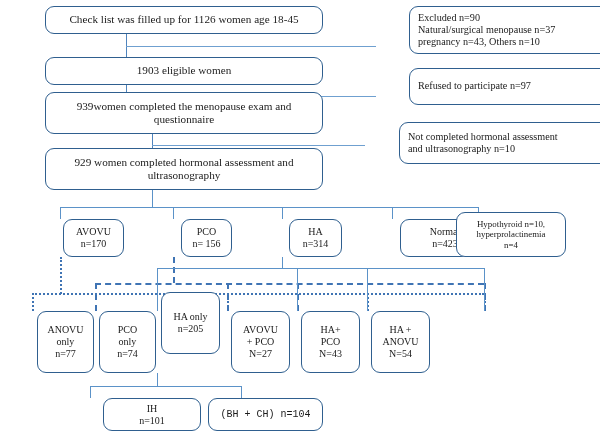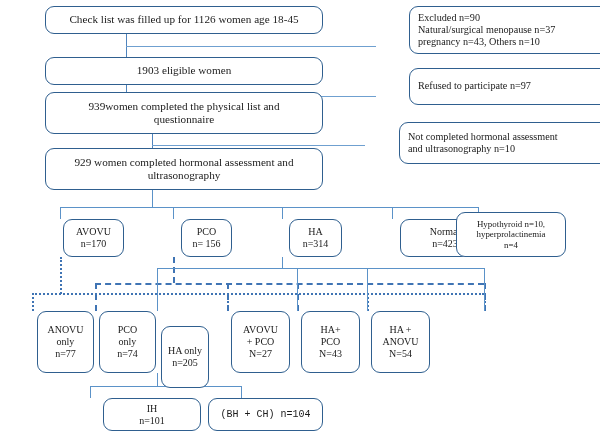--- a/index.html
+++ b/index.html
@@ -84,21 +84,21 @@
 
   <div class="ln v-solid2" style="left:157px;top:373px;height:13px;"></div>
   <div class="ln h-solid2" style="left:90px;top:386px;width:151px;"></div>
   <div class="ln v-solid2" style="left:90px;top:386px;height:12px;"></div>
   <div class="ln v-solid2" style="left:241px;top:386px;height:12px;"></div>
 
   <div class="box lg" style="left:12px;top:6px;width:278px;height:28px;">Check list was filled up for 1126 women age 18-45</div>
 
   <div class="box lg" style="left:12px;top:57px;width:278px;height:28px;">1903 eligible women</div>
 
-  <div class="box lg" style="left:12px;top:92px;width:278px;height:42px;">939women completed the physical list and
+  <div class="box lg" style="left:12px;top:92px;width:278px;height:42px;">939women completed the menopause exam and
 questionnaire</div>
 
   <div class="box lg" style="left:12px;top:148px;width:278px;height:42px;">929 women completed hormonal assessment and
 ultrasonography</div>
 
   <div class="box md" style="left:376px;top:6px;width:216px;height:48px;justify-content:flex-start;text-align:left;padding-left:8px;">Excluded n=90
 Natural/surgical menopause n=37
 pregnancy n=43, Others n=10</div>
 
   <div class="box md" style="left:376px;top:68px;width:216px;height:37px;justify-content:flex-start;text-align:left;padding-left:8px;">Refused to participate  n=97</div>
@@ -123,21 +123,21 @@
 n=4</div>
 
   <div class="box sm" style="left:4px;top:311px;width:57px;height:62px;">ANOVU
 only
 n=77</div>
 
   <div class="box sm" style="left:66px;top:311px;width:57px;height:62px;">PCO
 only
 n=74</div>
 
-  <div class="box sm" style="left:128px;top:326px;width:48px;height:62px;">HA only
+  <div class="box sm" style="left:128px;top:292px;width:59px;height:62px;">HA only
 n=205</div>
 
   <div class="box sm" style="left:198px;top:311px;width:59px;height:62px;">AVOVU
 + PCO
 N=27</div>
 
   <div class="box sm" style="left:268px;top:311px;width:59px;height:62px;">HA+
 PCO
 N=43</div>
 

